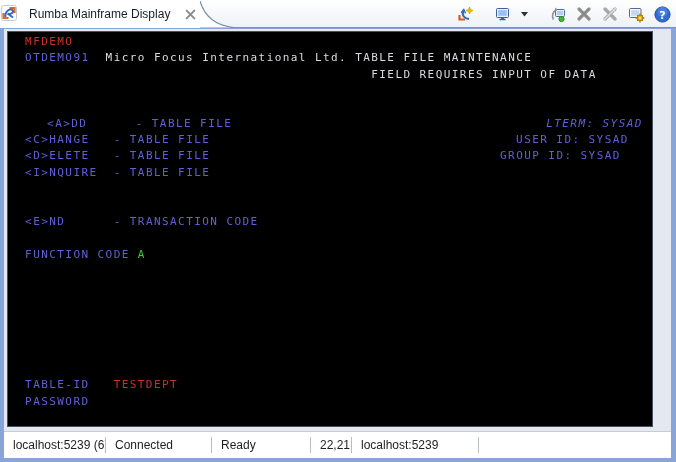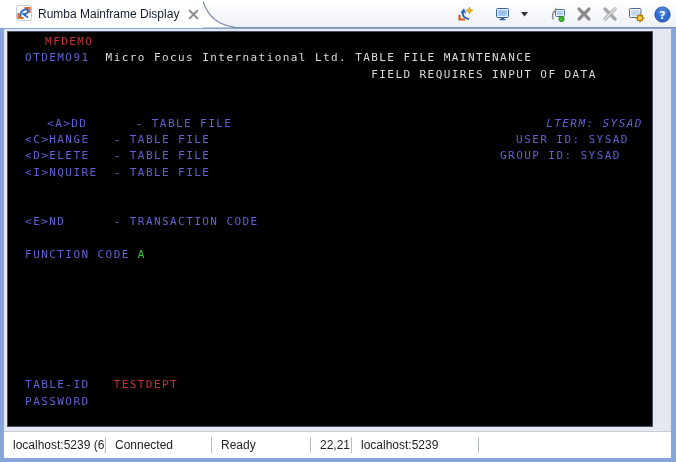--- a/index.html
+++ b/index.html
@@ -2,21 +2,21 @@
 <html><head>
 <meta charset="utf-8">
 <style>
   html,body{margin:0;padding:0;background:#cfd8e8;}
   #app{position:relative;width:676px;height:462px;font-family:"Liberation Sans",sans-serif;
        overflow:hidden;background:#87A5D8;}
   
   .header{position:absolute;top:0;left:0;width:676px;height:28px;
           background:linear-gradient(#ffffff,#eef1f7);border-bottom:1px solid #8090a8;box-sizing:border-box;}
   .tab{position:absolute;left:0;top:0;height:27px;display:flex;align-items:center;
-       gap:6px;padding:0 2px 0 16px;background:#ffffff;border-top:1px solid #fff;}
+       gap:12px;padding:0 2px 0 1px;background:#ffffff;border-top:1px solid #fff;}
   .tab-label{font-size:12px;color:#141e2e;white-space:nowrap;padding-bottom:1px;}
   .tab-close{display:flex;align-items:center;justify-content:center;width:16px;height:16px;cursor:pointer;}
   .tab-swoosh{position:absolute;left:100%;top:0;}
   .toolbar{position:absolute;right:5px;top:2px;height:24px;display:flex;align-items:center;gap:8px;}
   .tbtn{display:flex;align-items:center;justify-content:center;width:18px;height:20px;cursor:pointer;}
   .tbtn.narrow{width:9px;}
   .group-gap{width:4px;}
   
   .frame-inner{position:absolute;top:29px;left:4px;width:667px;height:429px;background:#e4e8f0;}
   .terminal{position:absolute;left:3px;top:2px;width:644px;height:394px;background:#000000;
@@ -122,21 +122,21 @@
           <circle cx="8.5" cy="8.5" r="7.6" fill="#2F6BD0" stroke="#1E4FA0"></circle>
           <circle cx="8.5" cy="6" r="5" fill="#5e92e2" opacity="0.55"></circle>
           <text x="8.5" y="12.6" text-anchor="middle" font-family="DejaVu Sans, sans-serif" font-size="11" font-weight="bold" fill="#ffffff">?</text>
         </svg>
       </span>
     </div>
   </div>
 
   <div class="frame-inner">
     <div class="terminal" id="terminal">
-        <div class="trow" style="top: 2px; width: 642px; margin-left: 20px;"><span class="tseg" style="left: 16.1px; color: rgb(200, 48, 48);">MFDEMO</span></div>
+        <div class="trow" style="top: 2px; width: 642px;"><span class="tseg" style="left: 16.1px; color: rgb(200, 48, 48);">MFDEMO</span></div>
         <div class="trow" style="top: 18.35px; width: 648px;"><span class="tseg" style="left: 16.1px; color: rgb(96, 96, 214);">OTDEMO91</span><span class="tseg" style="left: 346.15px; color: rgb(218, 218, 224);">TABLE FILE MAINTENANCE</span><span class="tseg" style="left: 96.6px; color: rgb(218, 218, 224);">Micro Focus International Ltd.</span></div>
         <div class="trow" style="top: 34.7px; width: 642px;"><span class="tseg" style="left: 362.25px; color: rgb(218, 218, 224);">FIELD REQUIRES INPUT OF DATA</span></div>
         <div class="trow" style="top: 83.75px; width: 642px; margin-left: 22px;"><span class="tseg" style="left: 16.1px; color: rgb(96, 96, 214);">&lt;A&gt;DD      - TABLE FILE</span><span class="tseg" style="left: 515.2px; color: rgb(96, 96, 214); font-style: italic;">LTERM: SYSAD</span></div>
         <div class="trow" style="top: 100.1px; width: 642px;"><span class="tseg" style="left: 16.1px; color: rgb(96, 96, 214);">&lt;C&gt;HANGE   - TABLE FILE</span><span class="tseg" style="left: 499.1px; color: rgb(96, 96, 214); margin-left: 8px;">USER ID: SYSAD</span></div>
         <div class="trow" style="top: 116.45px; width: 642px;"><span class="tseg" style="left: 16.1px; color: rgb(96, 96, 214);">&lt;D&gt;ELETE   - TABLE FILE</span><span class="tseg" style="left: 491.05px; color: rgb(96, 96, 214);">GROUP ID: SYSAD</span></div>
         <div class="trow" style="top: 132.8px; width: 642px;"><span class="tseg" style="left: 16.1px; color: rgb(96, 96, 214);">&lt;I&gt;NQUIRE  - TABLE FILE</span></div>
         <div class="trow" style="top: 181.85px; width: 642px;"><span class="tseg" style="left: 16.1px; color: rgb(96, 96, 214);">&lt;E&gt;ND      - TRANSACTION CODE</span></div>
         <div class="trow" style="top: 214.55px; width: 642px;"><span class="tseg" style="left: 16.1px; color: rgb(96, 96, 214);">FUNCTION CODE</span><span class="tseg" style="left: 128.8px; color: rgb(56, 200, 56);">A</span></div>
         <div class="trow" style="top: 345.35px; width: 642px;"><span class="tseg" style="left: 16.1px; color: rgb(96, 96, 214);">TABLE-ID</span><span class="tseg" style="left: 104.65px; color: rgb(200, 48, 48);">TESTDEPT</span></div>
         <div class="trow" style="top: 361.7px; width: 642px;"><span class="tseg" style="left: 16.1px; color: rgb(96, 96, 214);">PASSWORD</span></div>

